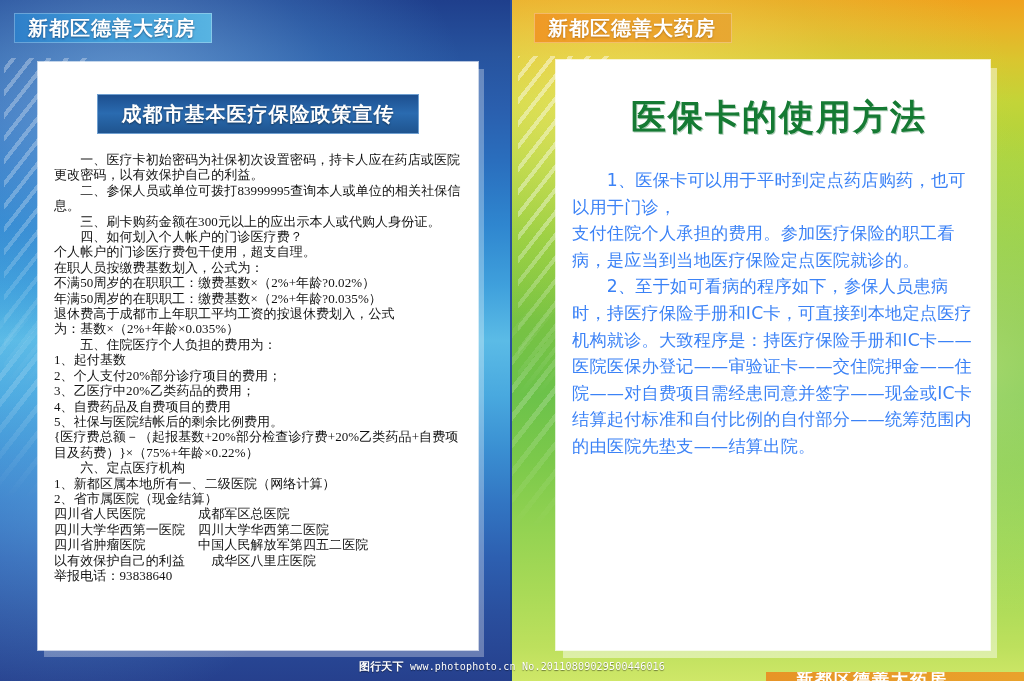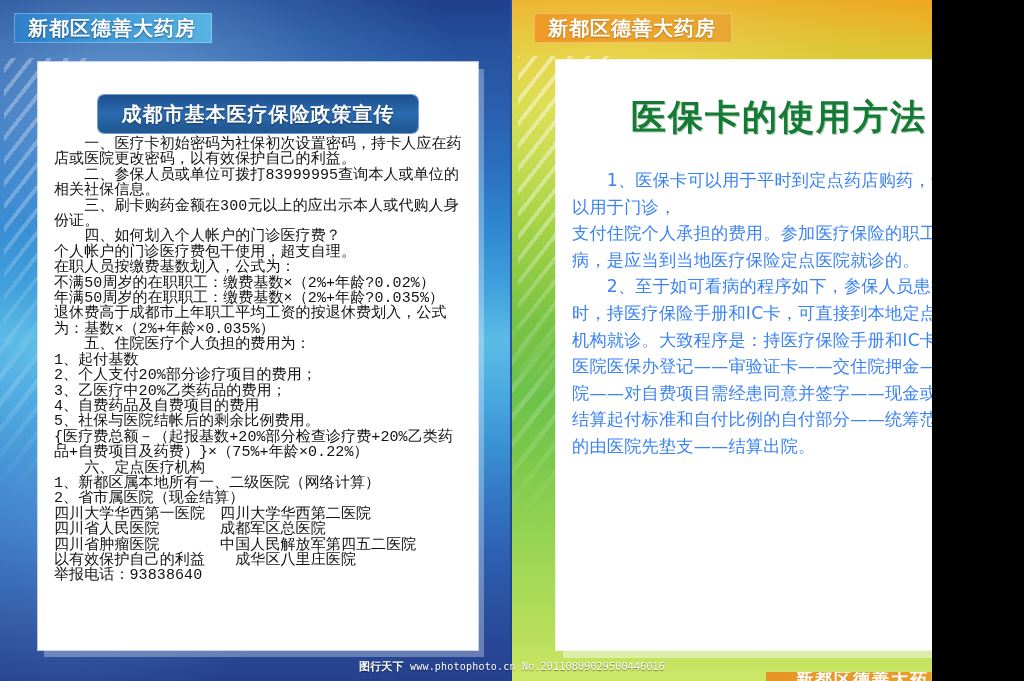--- a/index.html
+++ b/index.html
@@ -1,20 +1,20 @@
 <!DOCTYPE html>
 <html><head>
 <meta charset="utf-8">
 <style>
   html,body{margin:0;padding:0;background:#000;}
   body{font-family:"DejaVu Sans","Liberation Sans",sans-serif;}
 
   #poster{
     position:relative;
-    width:932px; height:681px;
+    width:1024px; height:681px;
     overflow:hidden;
     background:#fff;
   }
 
   
   .panel{position:absolute;top:0;height:681px;overflow:hidden;}
   #panel-left{left:0;width:512px;}
 
   .bg-left{
     position:absolute; inset:0;
@@ -77,29 +77,28 @@
   }
 
   .title-box{
     margin:33px auto 0 auto;
     width:320px; height:38px; line-height:38px;
     text-align:center;
     color:#fff; font-weight:bold; font-size:20px; letter-spacing:1px;
     background:linear-gradient(to bottom,#1d4f8f 0%, #2a6bb0 48%, #1f548f 100%);
     box-shadow:0 0 0 1px #6f9fd0;
     text-shadow:0 1px 2px rgba(0,0,0,.45);
-    border-radius:6px;
   }
 
   .body-left{
-    margin:4px 16px 0 16px;
-    font-size:15px;
+    margin:19px 16px 0 16px;
+    font-size:13px;
     line-height:15.4px;
     color:#111;
-    font-family:Liberation Mono, monospace;
+    font-family:Liberation Serif, serif;
     letter-spacing:.1px;
   }
   .body-left p{margin:0;white-space:pre-wrap;}
 
   
   #panel-right{left:512px;width:512px;}
   .bg-right{
     position:absolute; inset:0;
     background:
       linear-gradient(to bottom,
@@ -216,22 +215,22 @@
           <p>　　五、住院医疗个人负担的费用为：</p>
           <p>1、起付基数</p>
           <p>2、个人支付20%部分诊疗项目的费用；</p>
           <p>3、乙医疗中20%乙类药品的费用；</p>
           <p>4、自费药品及自费项目的费用</p>
           <p>5、社保与医院结帐后的剩余比例费用。</p>
           <p>{医疗费总额－（起报基数+20%部分检查诊疗费+20%乙类药品+自费项目及药费）}×（75%+年龄×0.22%）</p>
           <p>　　六、定点医疗机构</p>
           <p>1、新都区属本地所有一、二级医院（网络计算）</p>
           <p>2、省市属医院（现金结算）</p>
+          <p>四川省人民医院　　　　成都军区总医院</p>
           <p>四川大学华西第一医院　四川大学华西第二医院</p>
-          <p>四川省人民医院　　　　成都军区总医院</p>
           <p>四川省肿瘤医院　　　　中国人民解放军第四五二医院</p>
           <p>以有效保护自己的利益　　成华区八里庄医院</p>
           <p>举报电话：93838640</p>
         </div>
     </div>
   </div>
 
   <div id="seam"></div>
 
   <div class="panel" id="panel-right">

